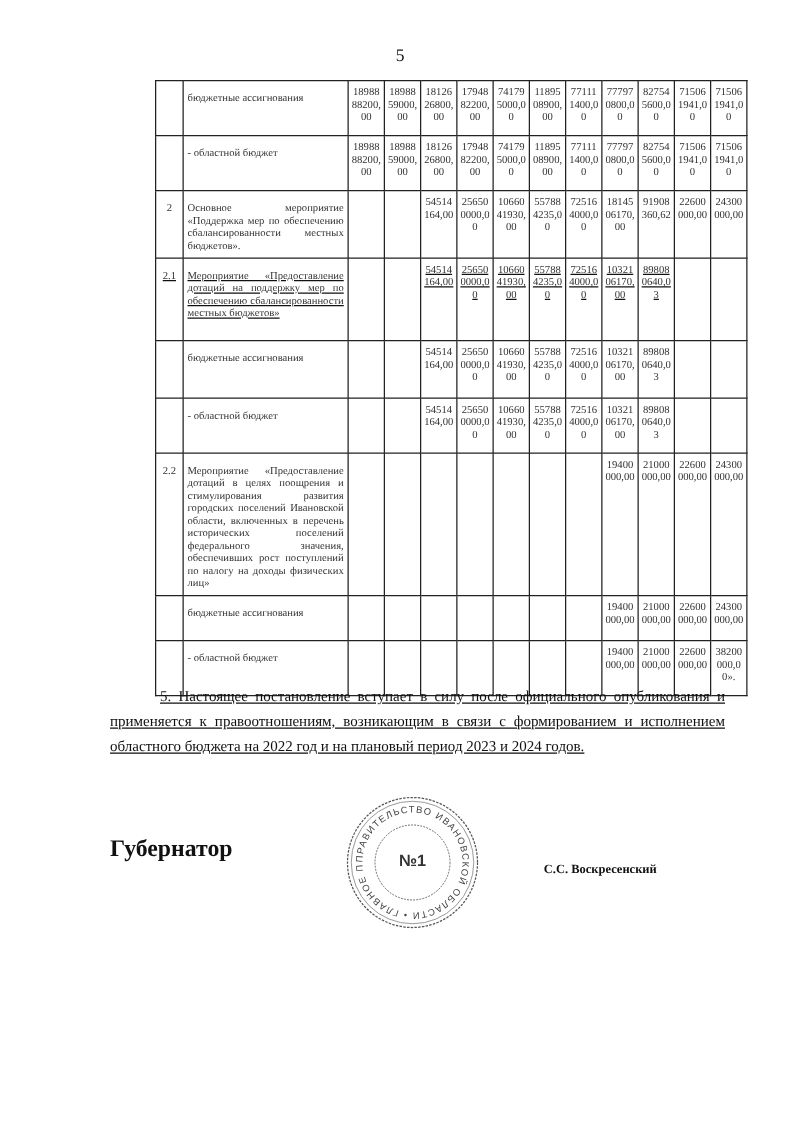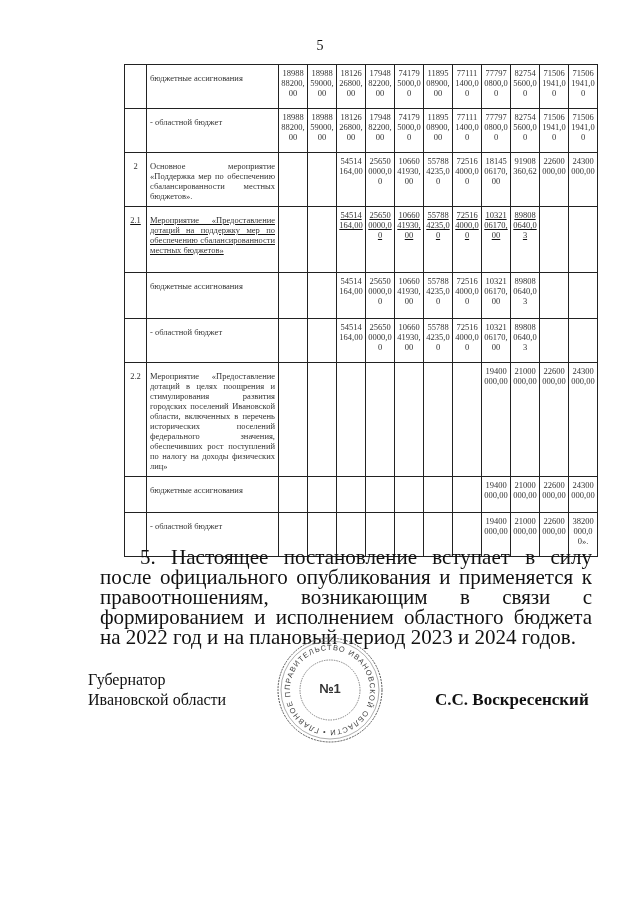--- a/index.html
+++ b/index.html
@@ -6,24 +6,24 @@
   body { width:640px; height:905px; position:relative; overflow:hidden;
          font-family:"Liberation Serif", "DejaVu Serif", serif; color:#111; }
   .page-num { position:absolute; top:38px; left:0; width:640px; text-align:center; font-size:14px; }
   table.budget { position:absolute; left:88px; top:64px; border-collapse:collapse; table-layout:fixed;margin-left:36px; }
   table.budget td { border:1px solid #222; vertical-align:top; font-size:8.5px; line-height:10px;
                     padding:2px 2px; color:#333; }
   table.budget td.num { text-align:center; word-break:break-all; padding:3px 1px; }
   table.budget td.idx { text-align:center; padding-top:8px; }
   table.budget td.name { text-align:justify; padding:8px 3px 4px 3px; }
   .c0{width:22px}.c1{width:132px}.cn{width:29px}
-  .para { position:absolute; left:100px; top:547px; width:492px; font-size:21px; line-height:20px;
-          text-align:justify; text-indent:40px; color:#111; }
-  .sign-left { position:absolute; left:88px; top:670px; font-weight:normal; font-size:16px; line-height:20px; }
-  .sign-right { position:absolute; left:435px; top:690px; font-weight:bold; font-size:17px; }
+  .para { position:absolute; left:88px; top:547px; width:492px; font-size:12px; line-height:20px;
+          text-align:justify; text-indent:40px; color:#111;text-decoration:underline; }
+  .sign-left { position:absolute; left:88px; top:670px; font-weight:bold; font-size:19px; line-height:20px; }
+  .sign-right { position:absolute; left:435px; top:690px; font-weight:bold; font-size:10px; }
   .stamp { position:absolute; left:275px; top:635px; width:110px; height:110px; }
   .stamp-no { position:absolute; left:0; top:46px; width:110px; text-align:center;
               font-family:"Liberation Sans", sans-serif; font-weight:bold; font-size:13px; color:#333; }
 </style>
 </head>
 <body>
 
 <div class="page-num">5</div>
 
 <table class="budget">
@@ -178,21 +178,20 @@
         <td class="num">22600 000,00</td>
         <td class="num">38200 000,00».</td>
       </tr>
     </tbody>
 </table>
 
 <div class="para">5. Настоящее постановление вступает в силу после официального опубликования и применяется к правоотношениям, возникающим в связи с формированием и исполнением областного бюджета на 2022 год и на плановый период 2023 и 2024 годов.</div>
 
 <div class="sign-left">
   <div>Губернатор</div>
-  <div>Ивановской области</div>
 </div>
 
 <div class="stamp">
   <svg width="110" height="110" viewBox="0 0 110 110">
     <defs>
       <path id="ring" d="M55,55 m-40,0 a40,40 0 1,1 80,0 a40,40 0 1,1 -80,0"></path>
     </defs>
     <circle cx="55" cy="55" r="52" fill="none" stroke="#555" stroke-width="1" stroke-dasharray="2,1"></circle>
     <circle cx="55" cy="55" r="49" fill="none" stroke="#777" stroke-width="0.6"></circle>
     <circle cx="55" cy="55" r="30" fill="none" stroke="#666" stroke-width="0.8" stroke-dasharray="1.5,1"></circle>

